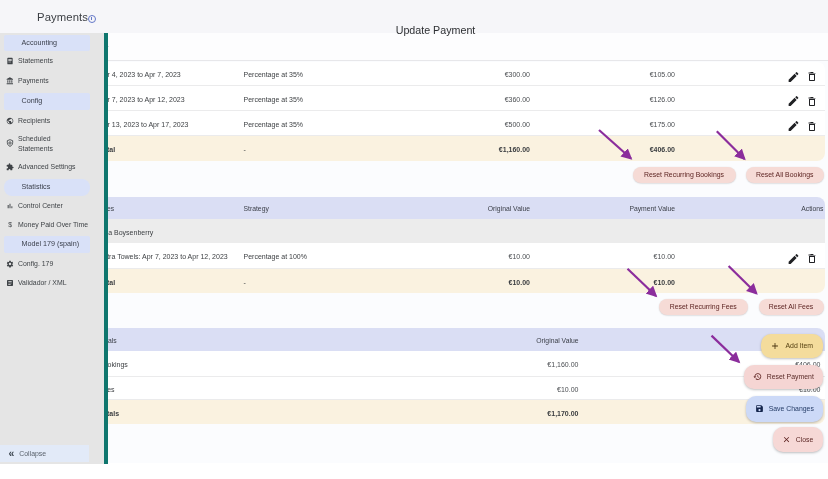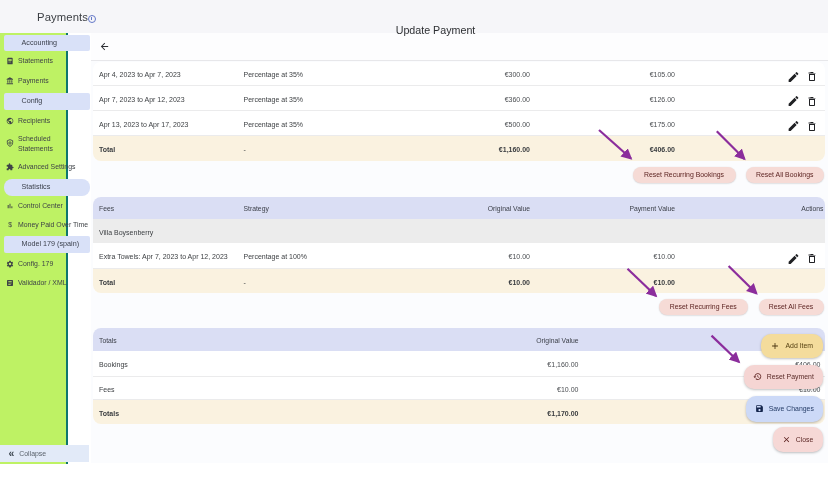--- a/index.html
+++ b/index.html
@@ -6,21 +6,21 @@
 html,body { width:828px; height:479px; }
 body { font-family:"Liberation Sans",sans-serif; background:#ffffff; position:relative; overflow:hidden; }
 
 
 .topbar { position:absolute; left:0; top:0; width:828px; height:33px; background:#f6f6f9; }
 .topbar .title { position:absolute; left:37px; top:11px; font-size:11.3px; color:#3b3e43; letter-spacing:0.1px; }
 .infoicon { position:absolute; left:87.5px; top:14.5px; width:8px; height:8px; border:1.2px solid #6478c8; border-radius:50%; }
 .infoicon:after { content:""; position:absolute; left:2.3px; top:1.4px; width:1.2px; height:3.4px; background:#6478c8; }
 
 
-.sidebar { position:absolute; left:0; top:33px; width:68px; height:430.5px; background:#bef264; border-right:2px solid #0f766e; }
+.sidebar { position:absolute; left:0; top:33px; width:108px; height:430.5px; background:#e5e5e5; border-right:4px solid #0f766e; }
 .sb-h { position:absolute; left:4px; width:86px; height:16.5px; background:#d9e1f8; border-radius:2px; color:#3c414d; font-size:7.2px; text-align:left; padding-left:17.5px; line-height:16.5px; }
 .sb-i { position:absolute; left:0; width:89px; font-size:6.9px; color:#3f4347; }
 .sb-i .ic { position:absolute; left:6px; top:50%; transform:translateY(-50%); width:8px; height:8px; }
 .sb-i .tx { position:absolute; left:18px; top:50%; transform:translateY(-50%); line-height:9.5px; }
 .collapse { position:absolute; left:0; top:411.8px; width:89px; height:17.6px; background:#e2eaf8; color:#5a626c; font-size:6.9px; }
 .collapse .tx { position:absolute; left:19.3px; top:5px; }
 .collapse .ch { position:absolute; left:8.5px; top:2.2px; font-size:10.5px; color:#3c4650; font-weight:bold; letter-spacing:-1.2px; }
 
 
 .main-bg { position:absolute; left:91px; top:33px; width:737px; height:429.5px; background:#fbfcfe; }

